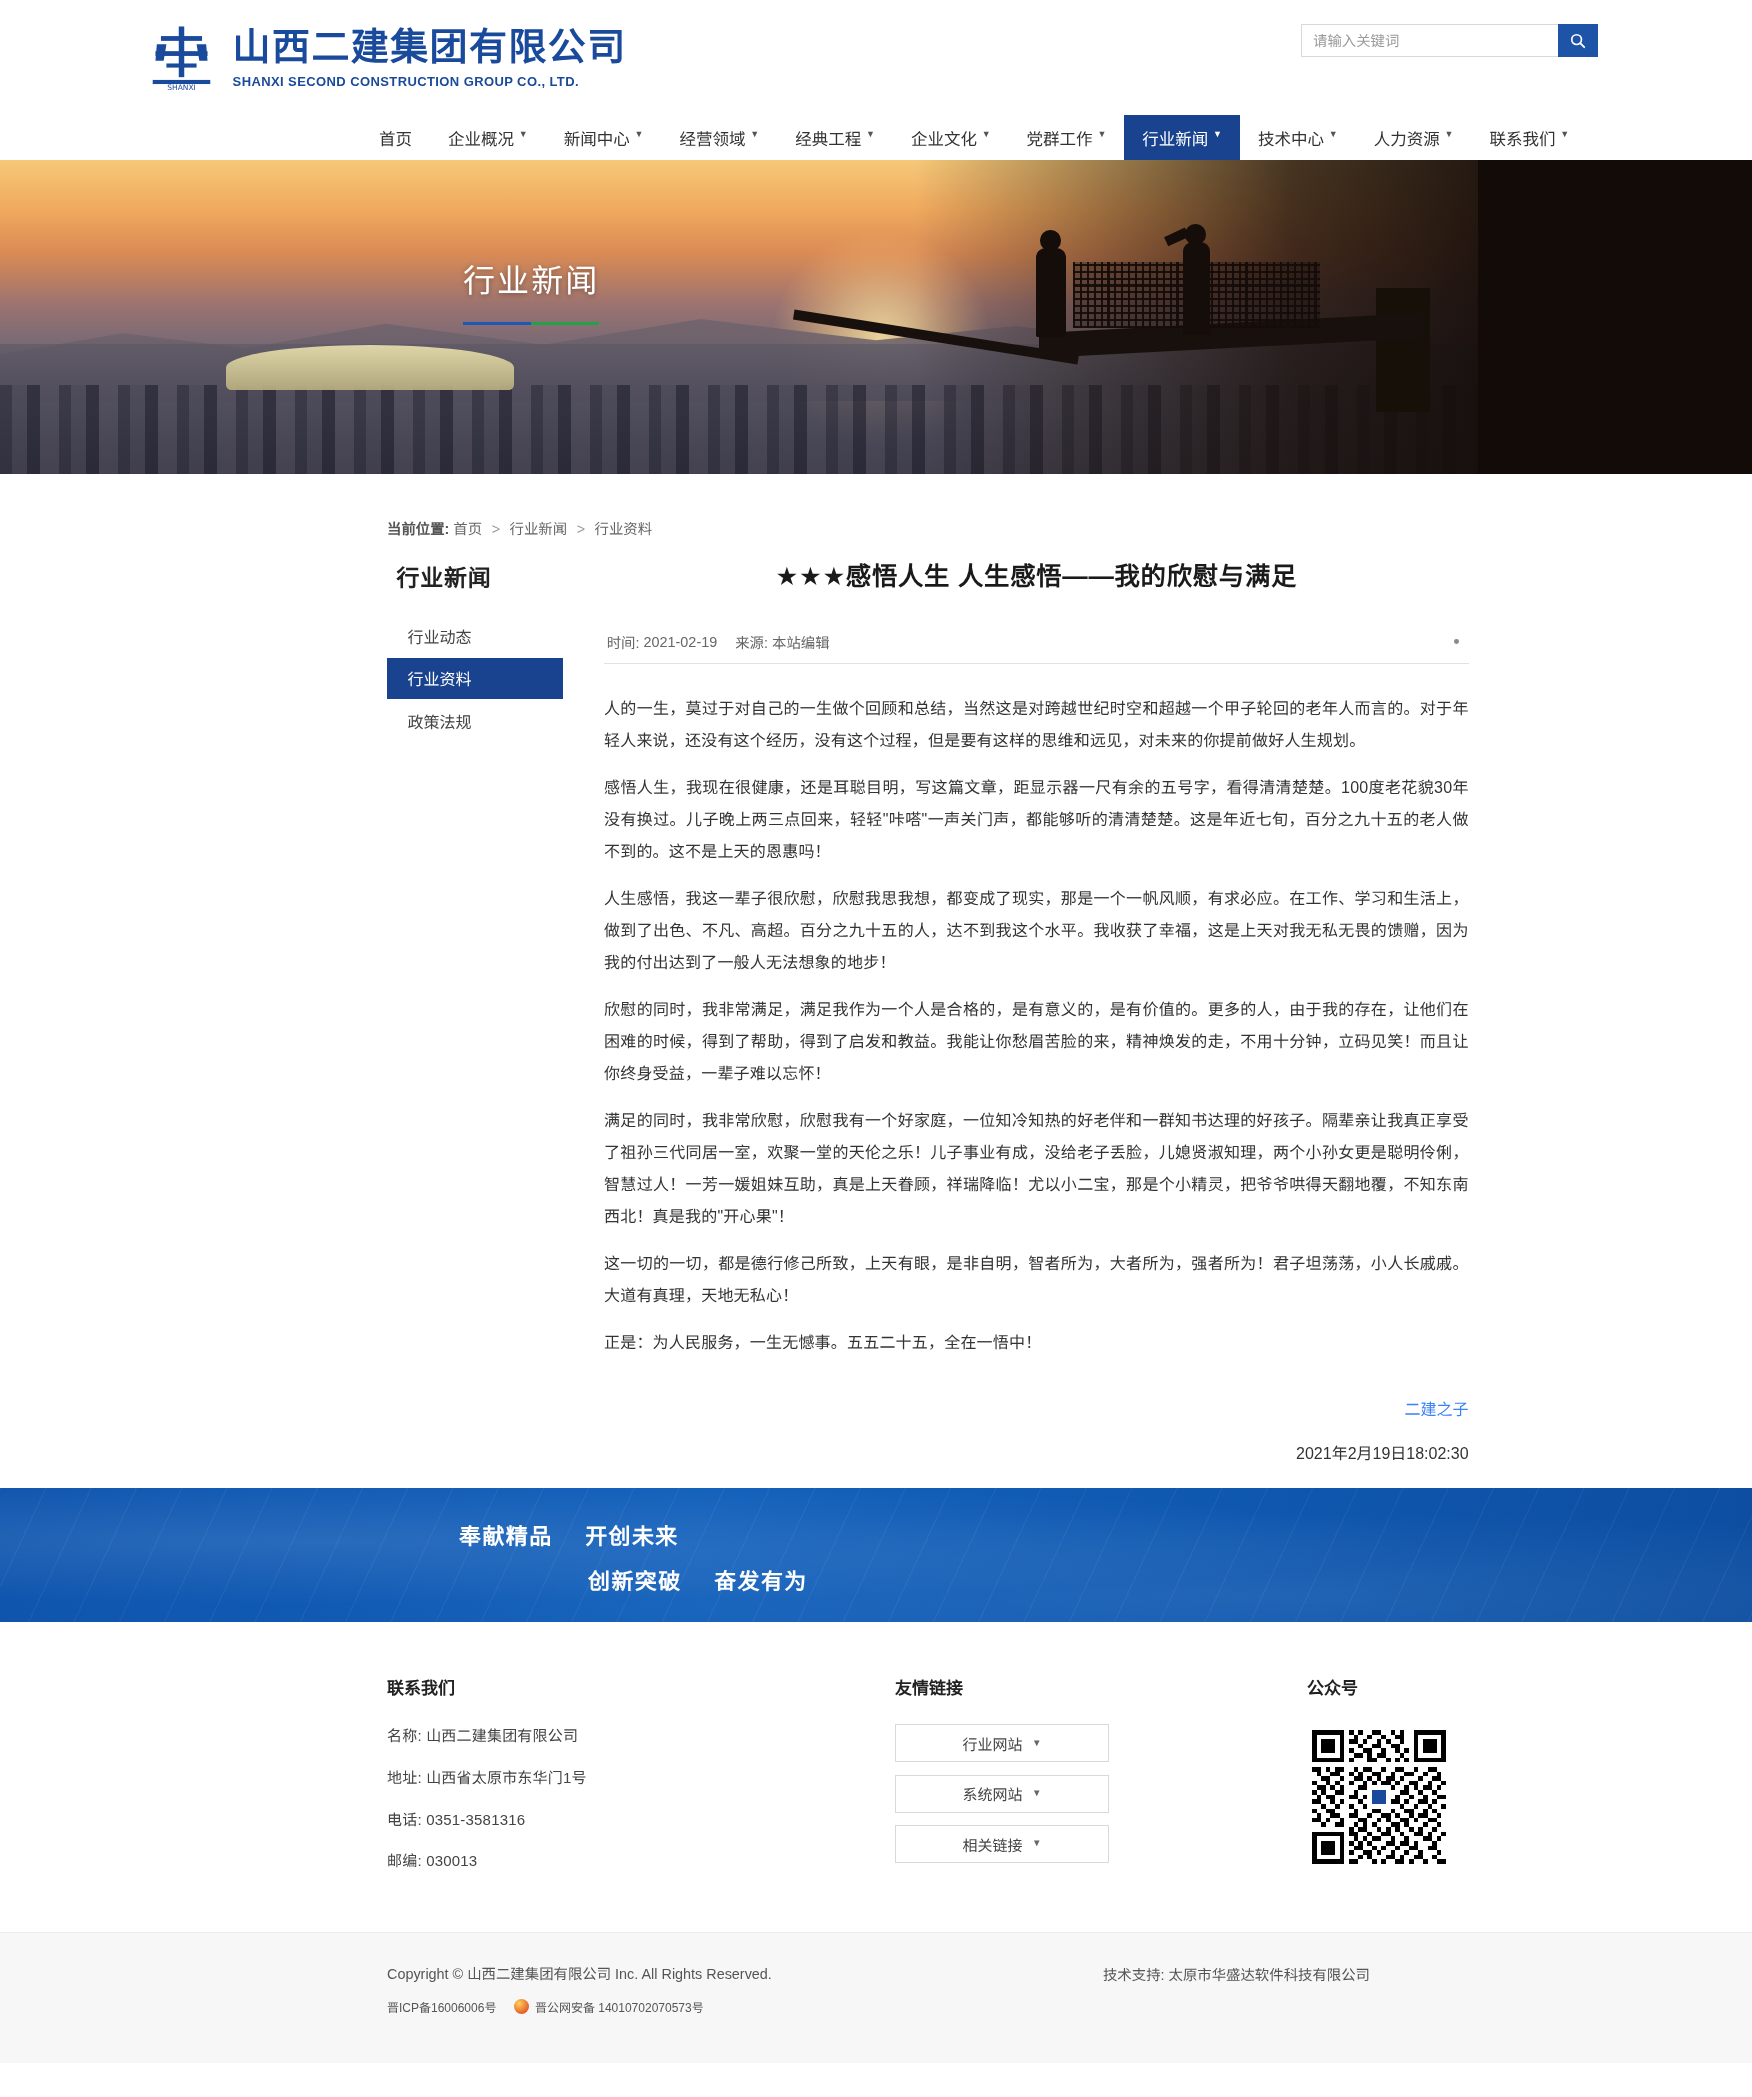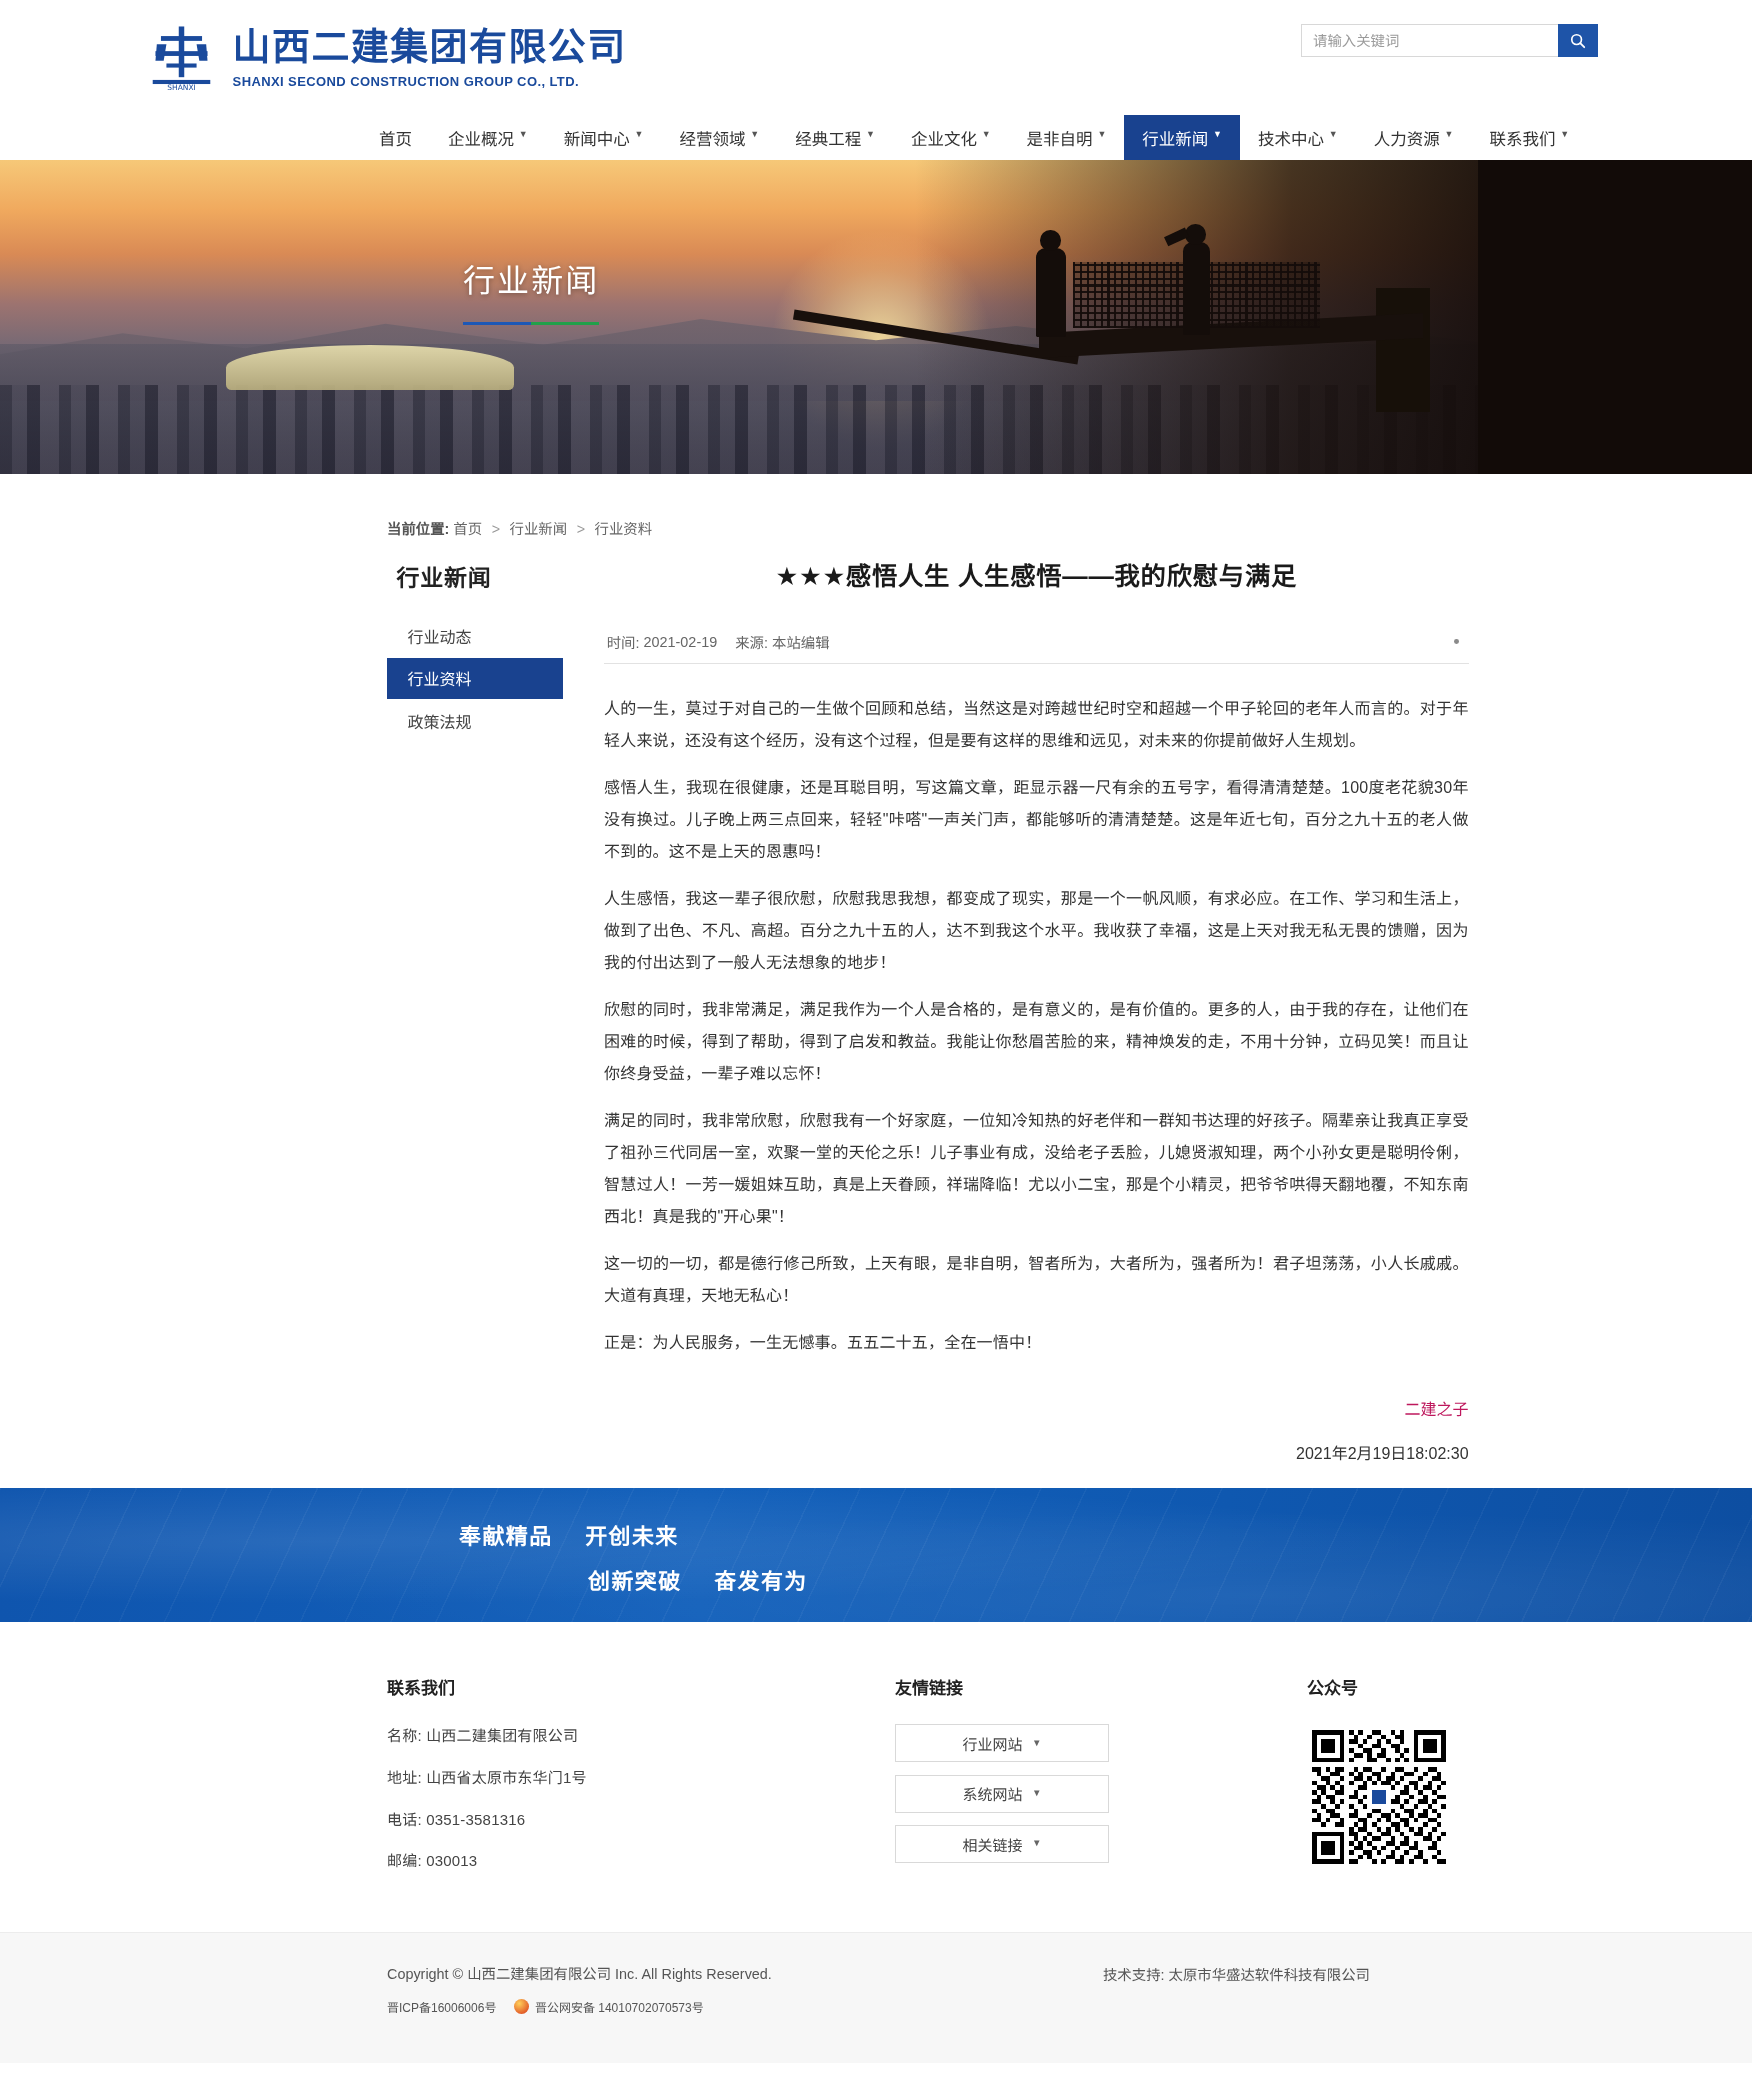--- a/index.html
+++ b/index.html
@@ -313,21 +313,21 @@
     line-height: 2.0;
     color: #333;
     margin: 15px 0 0 0;
     text-align: justify;
     text-indent: 0;
     letter-spacing: 0.2px;
   }
   .art-sign {
     text-align: right;
     font-size: 16px;
-    color: #be185d;
+    color: #3b82f6;
     margin-top: 37px;
   }
   .art-date {
     text-align: right;
     font-size: 16px;
     color: #333;
     margin-top: 20.6px;
   }
 
   
@@ -503,21 +503,21 @@
     </div>
     <div class="nav-item">
       <span>经典工程</span>
       <span class="caret">▼</span>
     </div>
     <div class="nav-item">
       <span>企业文化</span>
       <span class="caret">▼</span>
     </div>
     <div class="nav-item">
-      <span>是非自明</span>
+      <span>党群工作</span>
       <span class="caret">▼</span>
     </div>
     <div class="nav-item active">
       <span>行业新闻</span>
       <span class="caret">▼</span>
     </div>
     <div class="nav-item">
       <span>技术中心</span>
       <span class="caret">▼</span>
     </div>

